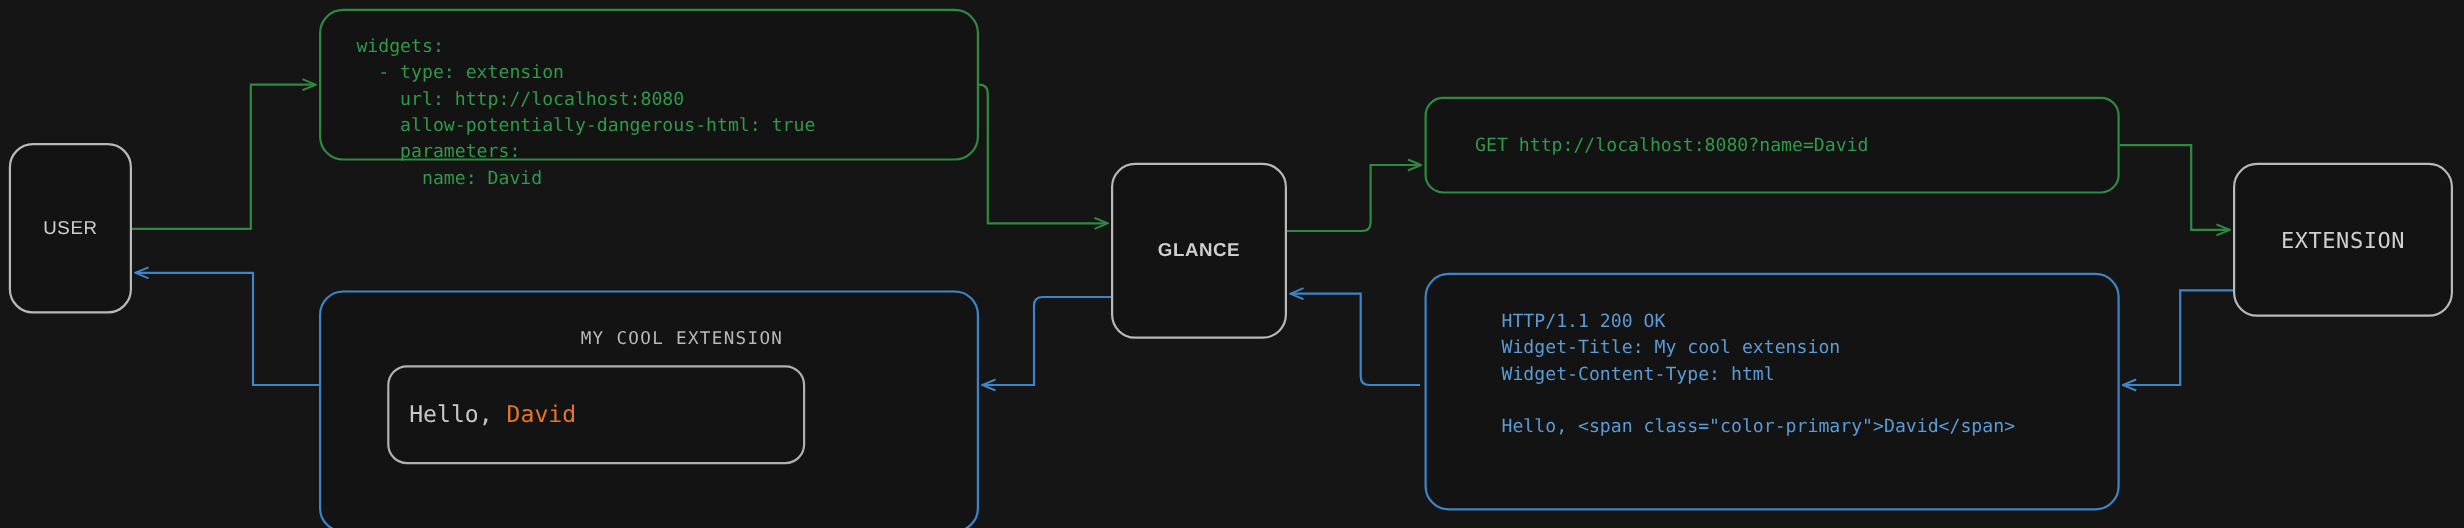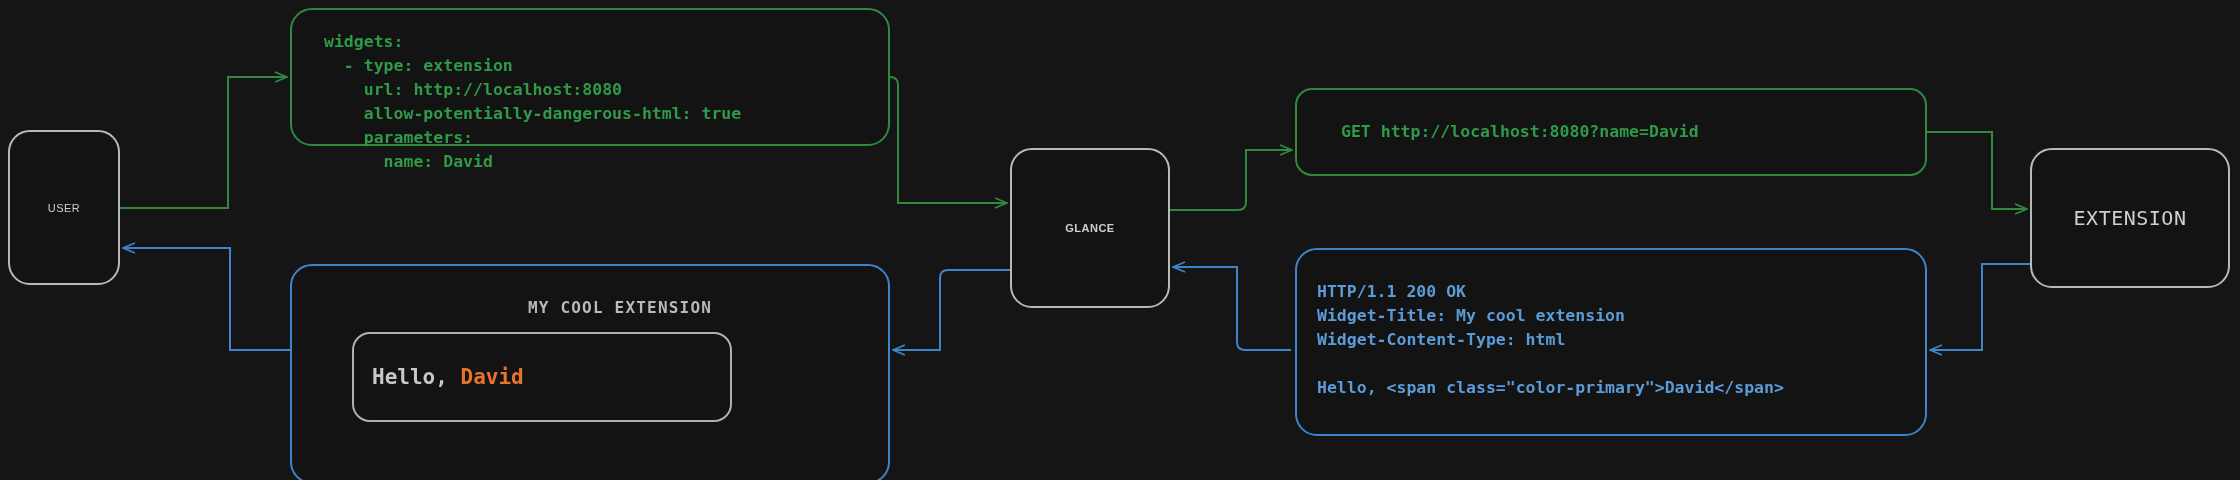--- a/index.html
+++ b/index.html
@@ -41,40 +41,39 @@
     justify-content: center;
     z-index: 3;
   }
   .node-label {
     color: #cfcfcf;
     letter-spacing: 0.5px;
     white-space: nowrap;
   }
   .node-label.sans {
     font-family: "Liberation Sans", sans-serif;
-    font-size: 11px;
+    font-size: 17px;
   }
   .node-label.mono {
     font-family: "DejaVu Sans Mono", monospace;
     font-size: 20px;
   }
 
   #node-user     { left: 8px;    top: 130px; width: 112px; height: 155px; }
   #node-glance   { left: 1010px; top: 148px; width: 160px; height: 160px; font-weight: bold; }
   #node-extension{ left: 2030px; top: 148px; width: 200px; height: 140px; }
 
   
   .panel {
     position: absolute;
     box-sizing: border-box;
     border: 2px solid;
     border-radius: 22px;
     background: #131313;
     z-index: 2;
-    font-weight: bold;
   }
   .panel.green  { border-color: #2f8a40; }
   .panel.blue   { border-color: #3e84c9; }
 
   .code {
     font-family: "DejaVu Sans Mono", monospace;
     font-size: 16.5px;
     line-height: 24px;
     white-space: pre;
     margin: 0;
@@ -84,22 +83,22 @@
 
   #panel-yaml {
     left: 290px; top: 8px; width: 600px; height: 138px;
     padding: 20px 0 0 32px;
   }
   #panel-request {
     left: 1295px; top: 88px; width: 632px; height: 88px;
     display: flex; align-items: center; padding-left: 44px; border-radius: 17px;
   }
   #panel-response {
-    left: 1295px; top: 248px; width: 632px; height: 188px;
-    padding: 30px 0 0 20px;
+    left: 1295px; top: 248px; width: 632px; height: 216px;
+    padding: 30px 0 0 68px;
   }
   #panel-widget {
     left: 290px; top: 264px; width: 600px; height: 220px;
     padding: 0;
     text-align: center;
   }
 
   
   .widget-title {
     font-family: "DejaVu Sans Mono", monospace;

